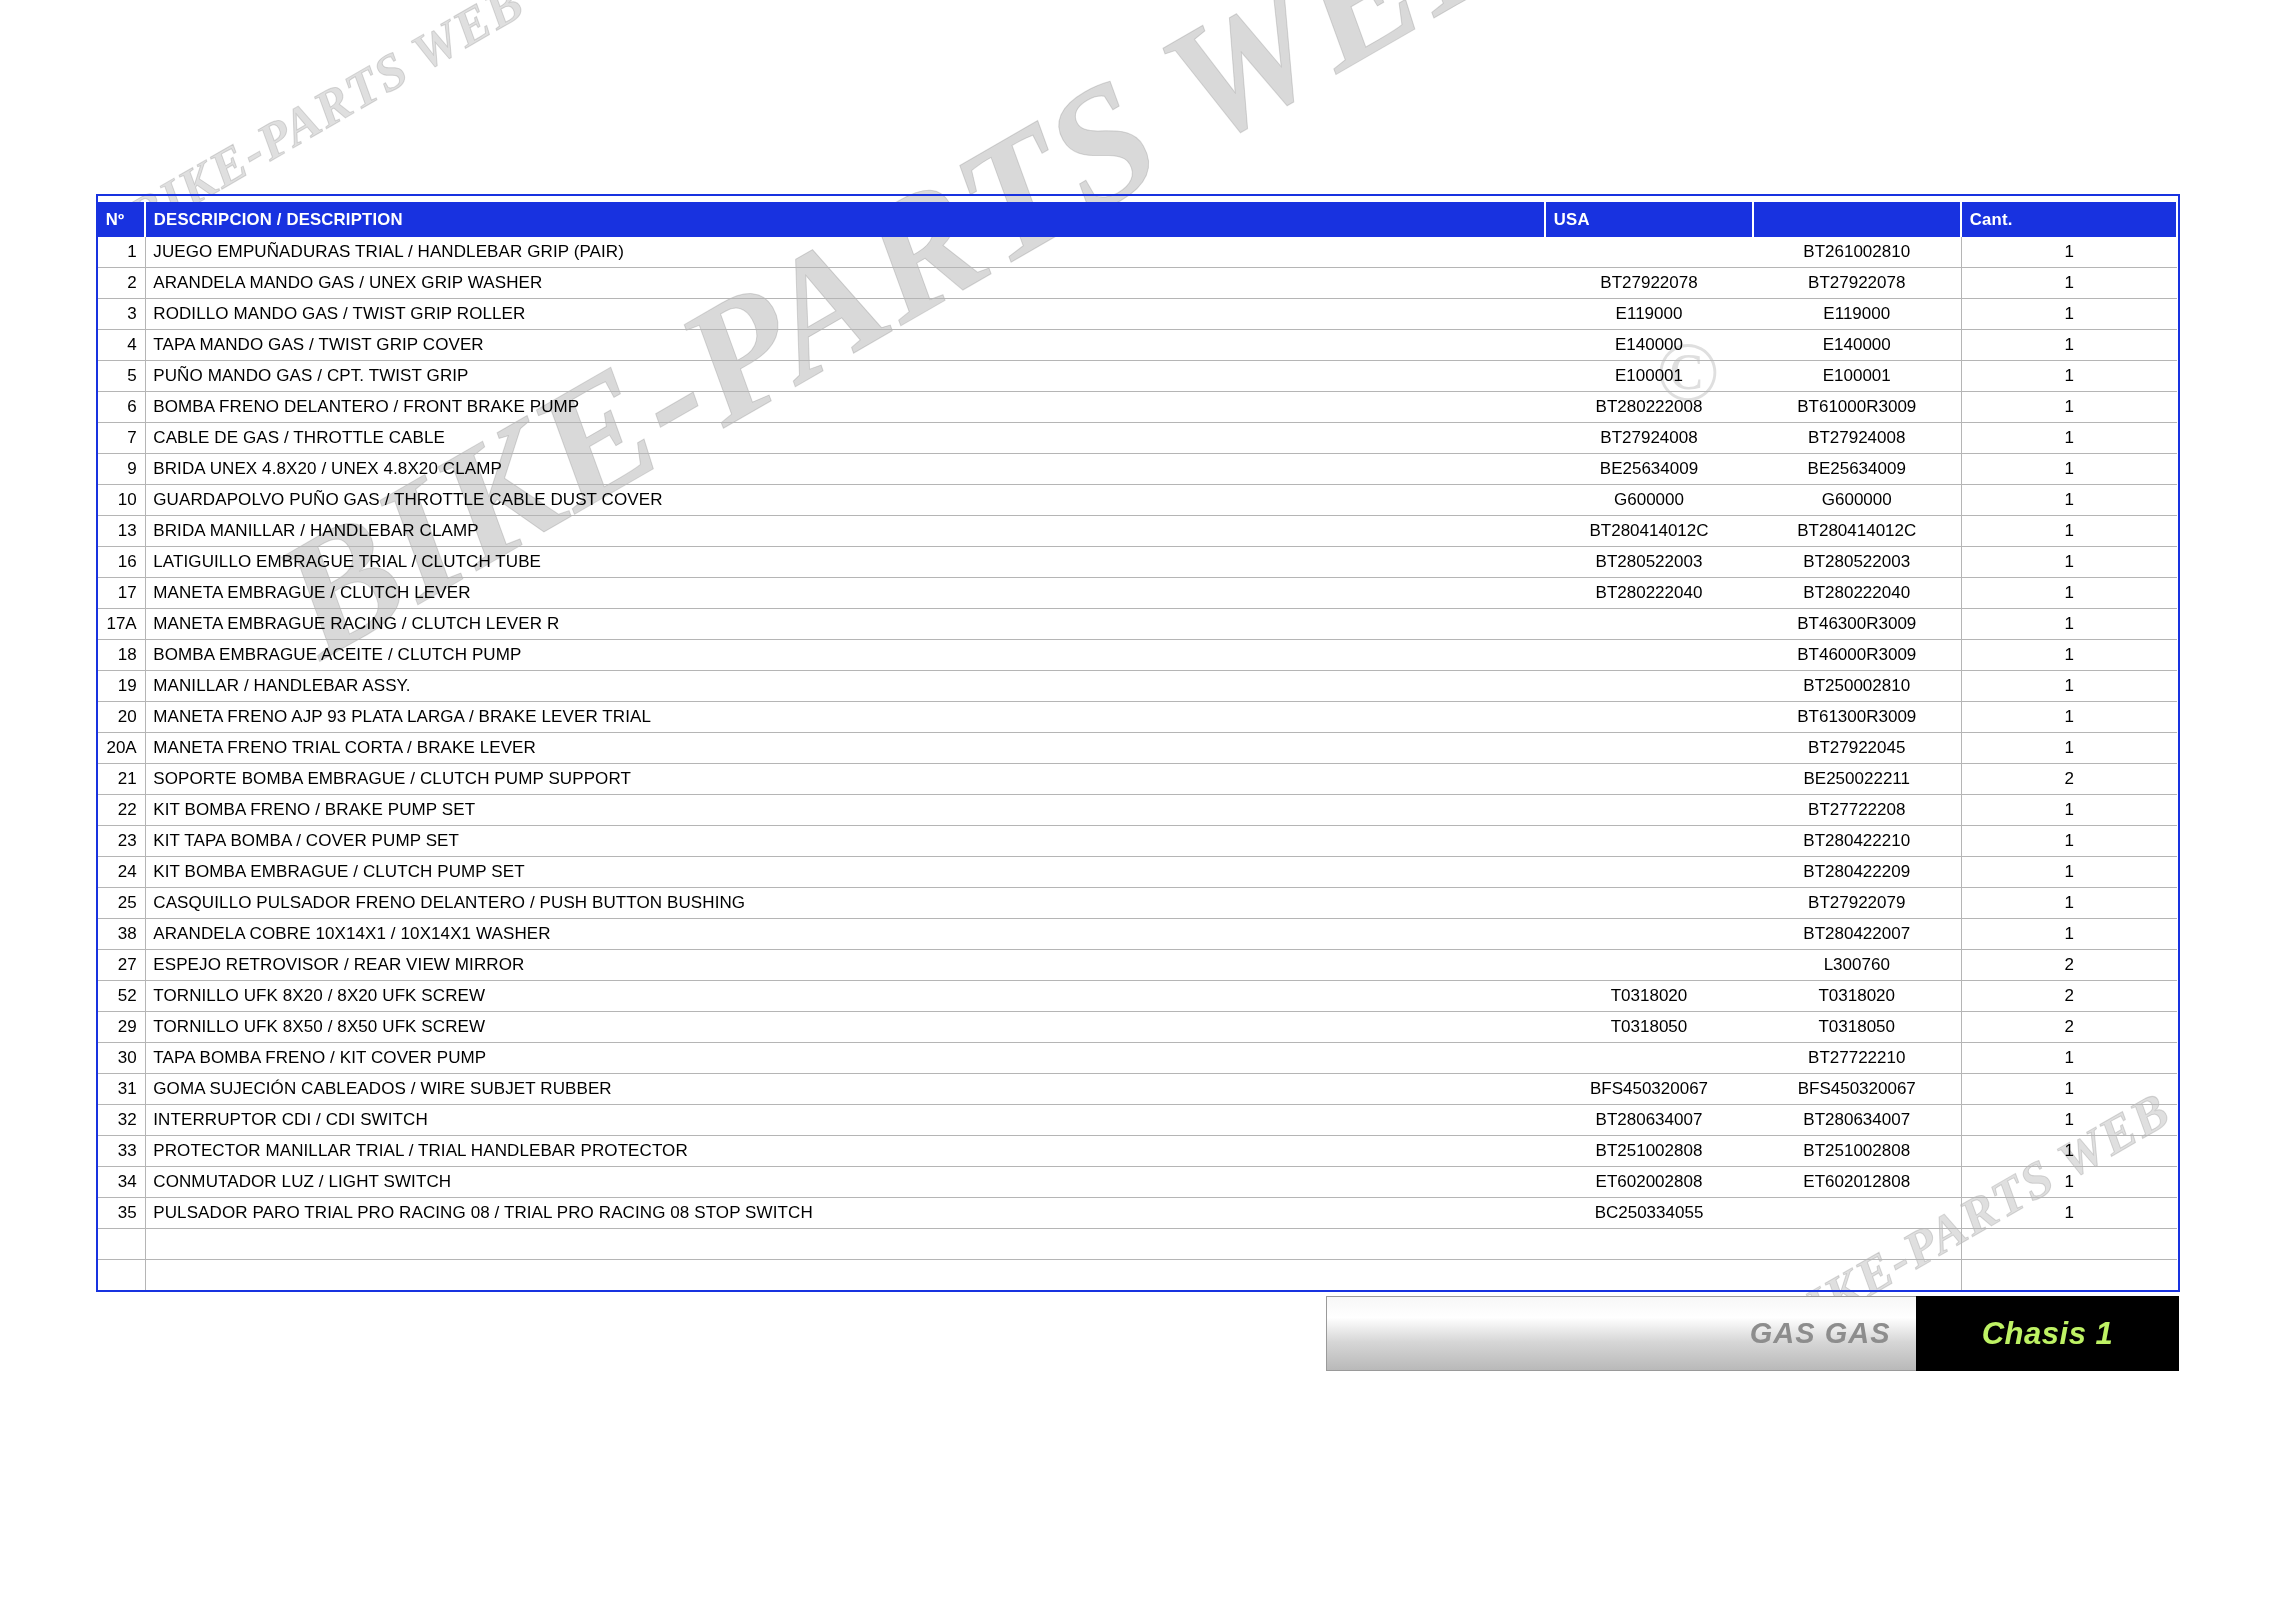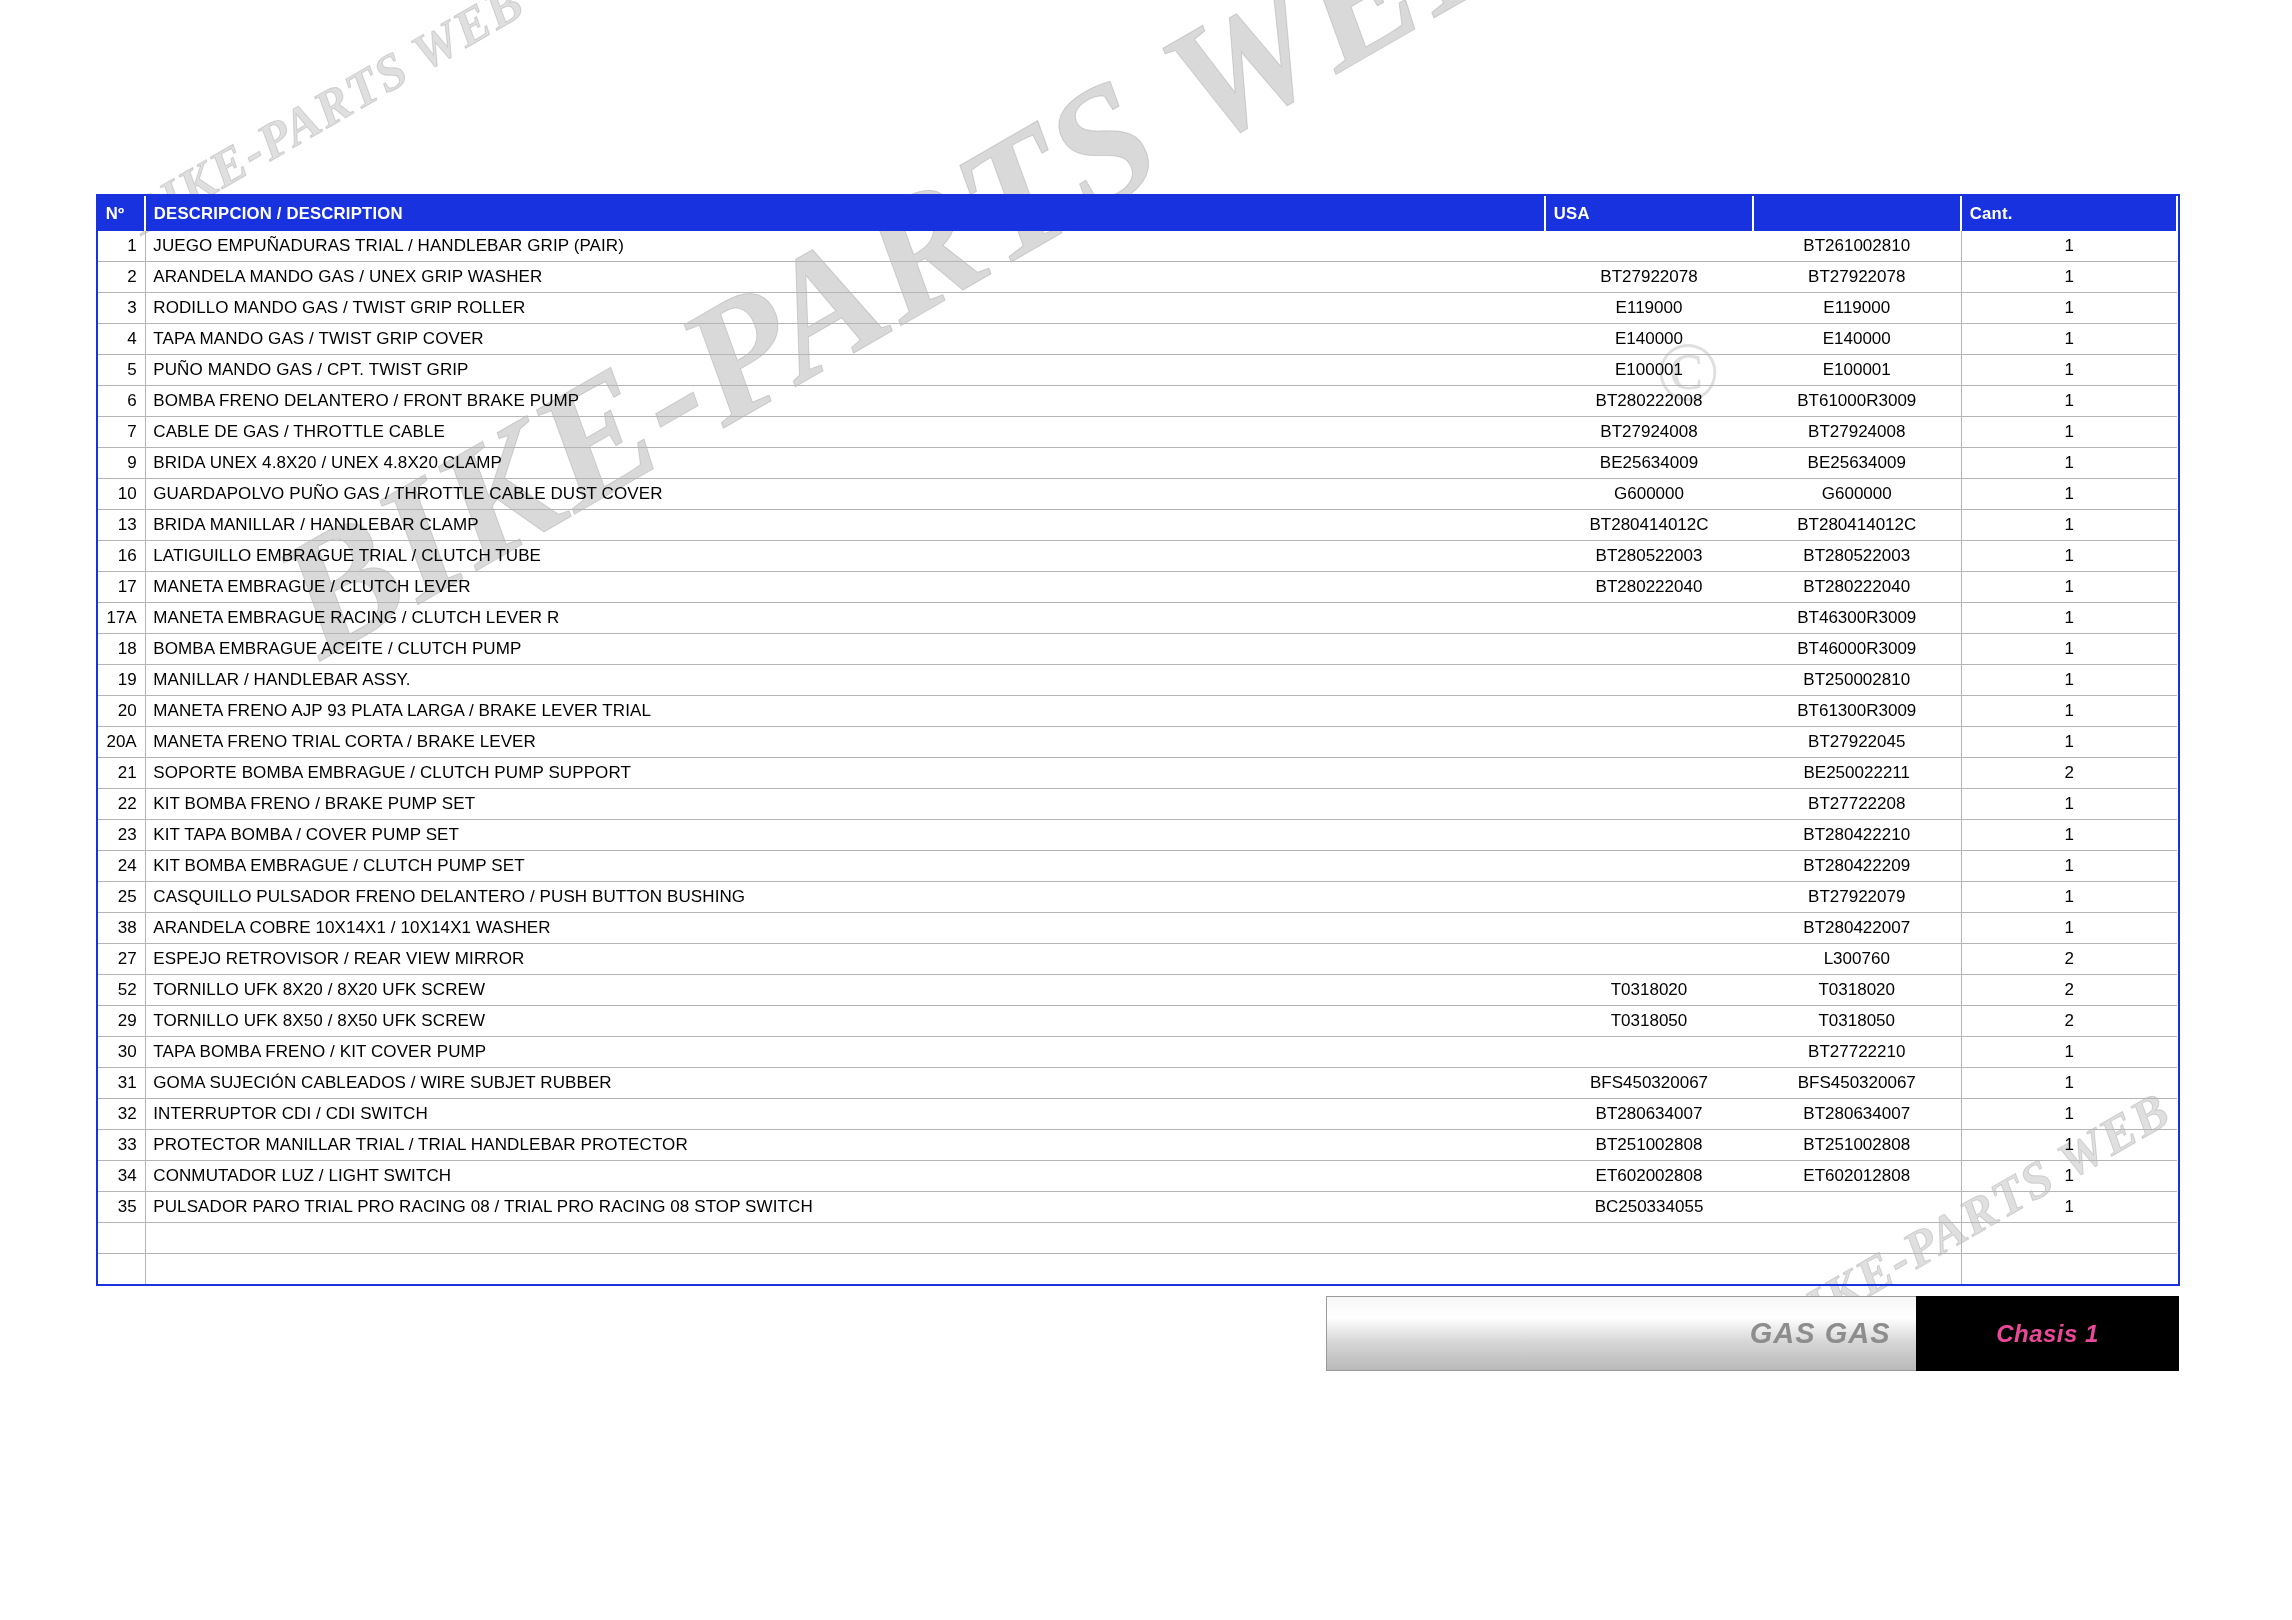--- a/index.html
+++ b/index.html
@@ -76,20 +76,21 @@
     background: transparent;
     z-index: 10;
   }
 
   table.parts {
     width: 100%;
     border-collapse: collapse;
     table-layout: fixed;
     font-size: 17px;
     color: #000;
+    margin-top: 6px;
   }
 
   table.parts thead th {
     background: #1832e0;
     color: #ffffff;
     font-size: 16.7px;
     font-weight: bold;
     height: 35px;
     padding: 0 7.8px;
     border-right: 2px solid #ffffff;
@@ -158,22 +159,22 @@
   }
   .footer-right {
     width: 263px;
     background: #000000;
     display: flex;
     align-items: center;
     justify-content: center;
     box-sizing: border-box;
   }
   .chapter {
-    color: #ec4899;
-    font-size: 24px;
+    color: #bef264;
+    font-size: 31px;
     font-weight: bold;
     font-style: italic;
     letter-spacing: 0.5px;
     font-family: "Liberation Sans", sans-serif;
   }
 </style>
 </head>
 <body>
 
 <div class="watermark">

